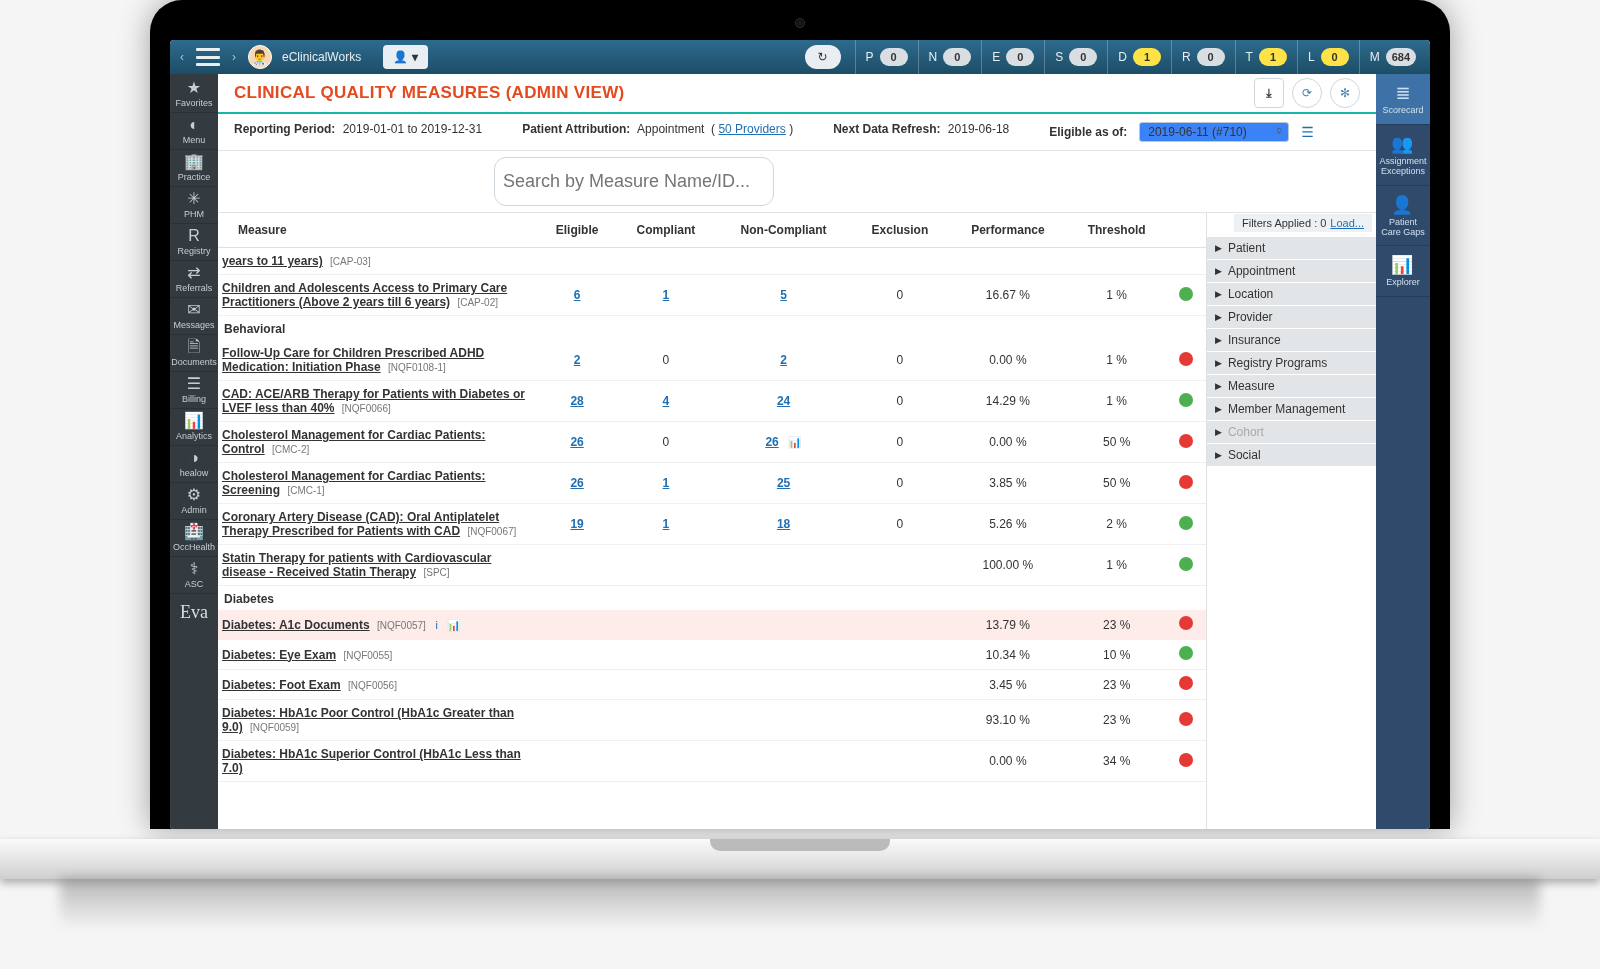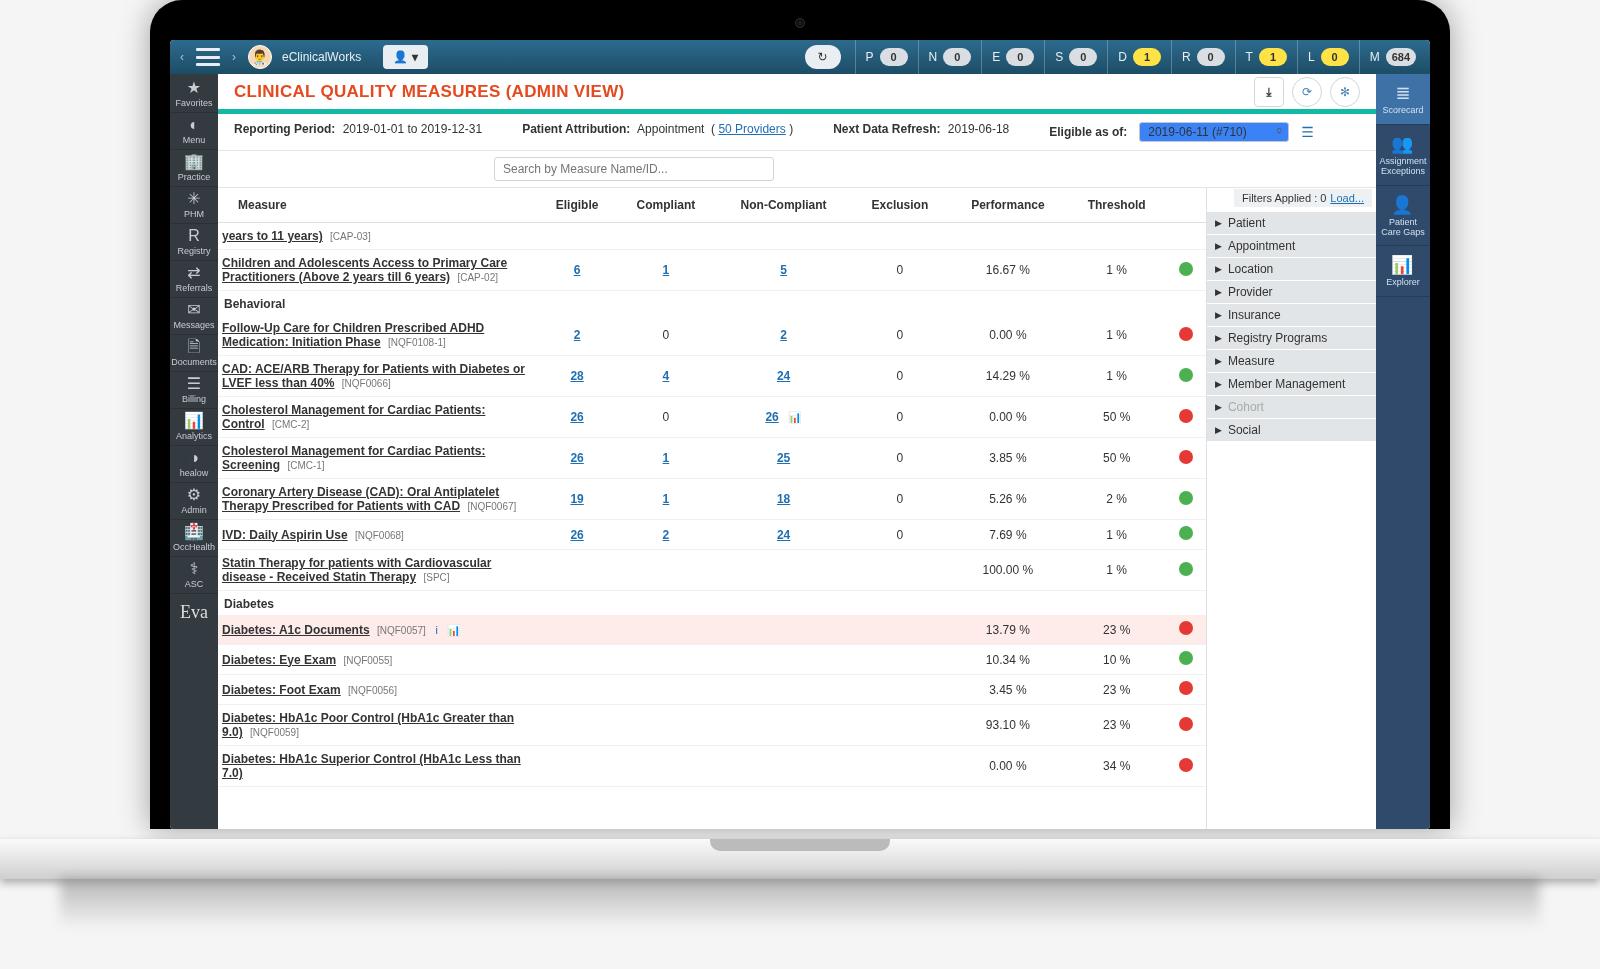--- a/index.html
+++ b/index.html
@@ -80,35 +80,35 @@
   .leftnav .item .ico { font-size:16px; line-height:1; }
   .leftnav .brandtag { font-family: cursive; font-size:18px; color:#ddd; padding:8px 0; }
 
   
   .rightnav { width:54px; background:#304a6b; display:flex; flex-direction:column; align-items:center;}
   .rightnav .item { width:54px; padding:8px 2px; display:flex; flex-direction:column; align-items:center; color:#cfe0f0; font-size:9px; gap:2px; border-bottom:1px solid #263c58; cursor:pointer;}
   .rightnav .item.active { background:#3e72a7; }
   .rightnav .ico { font-size:18px; }
 
   .main { flex:1; display:flex; flex-direction:column; overflow:hidden; background:#fff;}
-  .page-title-row { display:flex; align-items:center; height:40px; padding:0 16px; border-bottom:5px solid #14b8a6;}
+  .page-title-row { display:flex; align-items:center; height:40px; padding:0 16px; border-bottom:2px solid #14b8a6;}
   .page-title { color:#e44a1f; font-size:17px; font-weight:600; letter-spacing:.3px;}
   .title-actions { margin-left:auto; display:flex; gap:8px;}
   .circle-btn { width:30px; height:30px; border:1px solid #cfd6dc; border-radius:50%; display:flex; align-items:center; justify-content:center; color:#4a88b0; cursor:pointer; background:#fff;}
   .download-btn { width:30px; height:30px; border:1px solid #cfd6dc; border-radius:4px; display:flex; align-items:center; justify-content:center; color:#333; cursor:pointer; background:#fff; font-weight:bold;}
 
   .context-bar { display:flex; align-items:flex-start; gap:40px; padding:8px 16px; border-bottom:1px solid #e3e3e3; font-size:12px; color:#333; flex-wrap:wrap;}
   .context-bar strong { font-weight:bold; margin-right:4px;}
   .linkish { color:#1f6fb2; text-decoration:underline; cursor:pointer;}
   .select-box { border:1px solid #bfc7cd; border-radius:3px; padding:2px 20px 2px 8px; background:#3b82f6; font-size:12px; position:relative; cursor:pointer; min-width:150px;}
   .select-box::after { content:"‹›"; transform: rotate(90deg); position:absolute; right:6px; top:2px; font-size:10px; color:#555;}
   .list-icon { color:#1f6fb2; font-size:14px; margin-left:4px; cursor:pointer;}
 
   .search-row { padding:6px 16px; border-bottom:1px solid #e3e3e3; display:flex; align-items:center; position:relative;}
-  .search-row input { margin-left:260px; width:280px; border:1px solid #cfd6dc; border-radius:3px; padding:4px 8px; font-size:12px; outline:none;}
+  .search-row input { margin-left:260px; width:280px; border:1px solid #cfd6dc; border-radius:12px; padding:13px 8px; font-size:18px; outline:none;}
   .filters-applied { position:absolute; right:4px; bottom:-20px; background:#eef1f3; padding:3px 8px; font-size:11px; z-index:2; display:flex; gap:4px; align-items:center;}
   .filters-applied .linkish { font-size:11px;}
 
   .content-split { flex:1; display:flex; overflow:hidden;}
   .table-wrap { flex:1; overflow:auto; position:relative;}
   .filter-panel { width:170px; border-left:1px solid #e0e0e0; padding-top:24px; background:#fff;}
   .filter-panel .frow { background:#e2e5e7; border-bottom:1px solid #fff; font-size:12px; padding:4px 8px; cursor:pointer; display:flex; align-items:center; gap:6px;}
   .filter-panel .frow.disabled { color:#aaa; }
   .filter-panel .tri { font-size:9px; color:#333;}
 
@@ -375,30 +375,20 @@
                     <td><span class="mname">Coronary Artery Disease (CAD): Oral Antiplatelet Therapy Prescribed for Patients with CAD</span> <span class="mcode">[NQF0067]</span></td>
                     <td><span class="num">19</span></td>
                     <td><span class="num">1</span></td>
                     <td><span class="num">18</span></td>
                     <td>0</td>
                     <td>5.26 %</td>
                     <td>2 %</td>
                     <td><span class="dot green"></span></td>
                   </tr>
                   <tr class="row">
-                    <td><span class="mname">IVD: Daily Aspirin Use</span> <span class="mcode">[NQF0068]</span></td>
-                    <td><span class="num">26</span></td>
-                    <td><span class="num">2</span></td>
-                    <td><span class="num">24</span></td>
-                    <td>0</td>
-                    <td>7.69 %</td>
-                    <td>1 %</td>
-                    <td><span class="dot green"></span></td>
-                  </tr>
-                  <tr class="row">
                     <td><span class="mname">Statin Therapy for patients with Cardiovascular disease - Received Statin Therapy</span> <span class="mcode">[SPC]</span></td>
                     <td></td>
                     <td></td>
                     <td></td>
                     <td></td>
                     <td>100.00 %</td>
                     <td>1 %</td>
                     <td><span class="dot green"></span></td>
                   </tr>
                   <tr class="cat">

